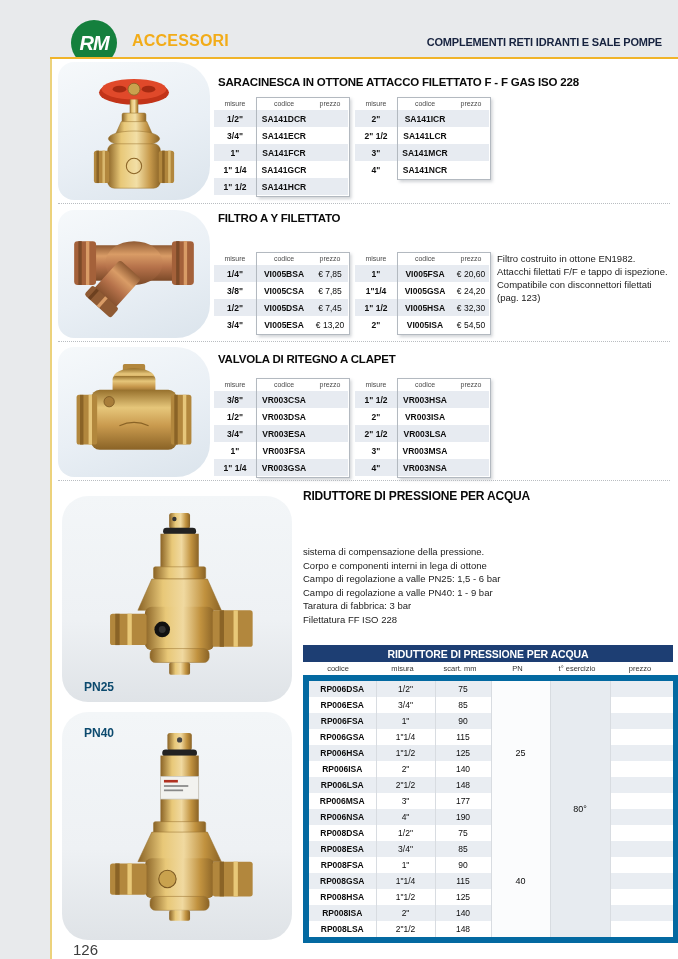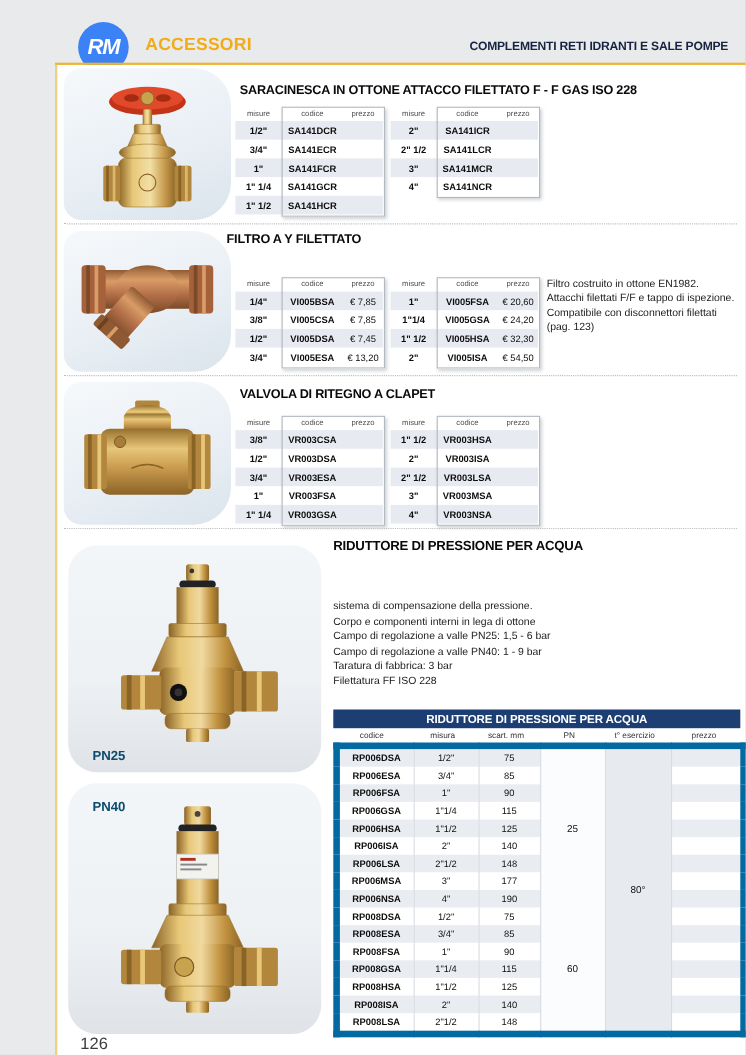--- a/index.html
+++ b/index.html
@@ -4,21 +4,21 @@
 <style>
   html,body{margin:0;padding:0;}
   body{font-family:"Liberation Sans", sans-serif; background:#b0b2b5;}
   .page{position:relative;width:678px;height:959px;background:#e8eaec;overflow:hidden;}
   .content-panel{position:absolute;left:52px;top:59px;right:0;bottom:0;background:#ffffff;}
   .hline{position:absolute;left:50px;right:0;top:57px;height:2px;background:#f0b42a;}
   .vline{position:absolute;left:50px;top:59px;bottom:0;width:2px;background:#ecd27c;}
 
   
   .logo{position:absolute;left:71px;top:20px;width:46px;height:46px;border-radius:50%;
-        background:#3b82f6;display:flex;align-items:center;justify-content:center;
+        background:#15803d;display:flex;align-items:center;justify-content:center;
         color:#fff;font-weight:bold;font-size:20px;font-style:italic;letter-spacing:-1px;}
   .hdr-left{position:absolute;left:132px;top:32px;color:#f2ac19;font-weight:bold;font-size:16px;letter-spacing:0.2px;}
   .hdr-right{position:absolute;right:16px;top:36px;color:#17233f;font-weight:bold;font-size:11px;letter-spacing:-0.2px;}
 
   .sec-title{position:absolute;color:#0a0a0a;font-weight:bold;font-size:11.5px;letter-spacing:-0.2px;}
 
   .divider{position:absolute;left:58px;right:8px;border-top:1px dotted #b9bdc1;height:0;}
 
   
   .imgpanel{position:absolute;border-radius:16px 34px 34px 16px;
@@ -197,21 +197,21 @@
       <rect x="134" y="31" width="4" height="52" fill="#d99c66"></rect>
       <ellipse cx="75" cy="57" rx="34" ry="26" fill="url(#bz1)"></ellipse>
       <g transform="rotate(42 75 60)">
         <rect x="58" y="66" width="34" height="48" rx="4" fill="url(#bz1)"></rect>
         <rect x="54" y="110" width="42" height="15" rx="3" fill="#8f5a33"></rect>
         <rect x="60" y="110" width="4" height="15" fill="#6d401f"></rect>
         <rect x="74" y="110" width="4" height="15" fill="#d99c66"></rect>
       </g>
     </svg>
   </div>
-  <div class="sec-title" style="left:206px;top:212px;text-align:center;">FILTRO A Y FILETTATO</div>
+  <div class="sec-title" style="left:218px;top:212px;text-align:center;">FILTRO A Y FILETTATO</div>
 
   <div class="stable" style="left:214px;top:252px;">
     <div class="sthead">
       <span class="h0">misure</span>
       <span class="h1">codice</span>
       <span class="h2">prezzo</span>
     </div>
     <div>
         <div class="strow shade">
           <span class="stc c0">1/4"</span>
@@ -526,21 +526,21 @@
           <tr class="shade">
             <td>RP006NSA</td>
             <td>4"</td>
             <td>190</td>
             <td></td>
           </tr>
           <tr>
             <td>RP008DSA</td>
             <td>1/2"</td>
             <td>75</td>
-            <td rowspan="7" class="pncell">60</td>
+            <td rowspan="7" class="pncell">40</td>
             <td></td>
           </tr>
           <tr class="shade">
             <td>RP008ESA</td>
             <td>3/4"</td>
             <td>85</td>
             <td></td>
           </tr>
           <tr>
             <td>RP008FSA</td>

